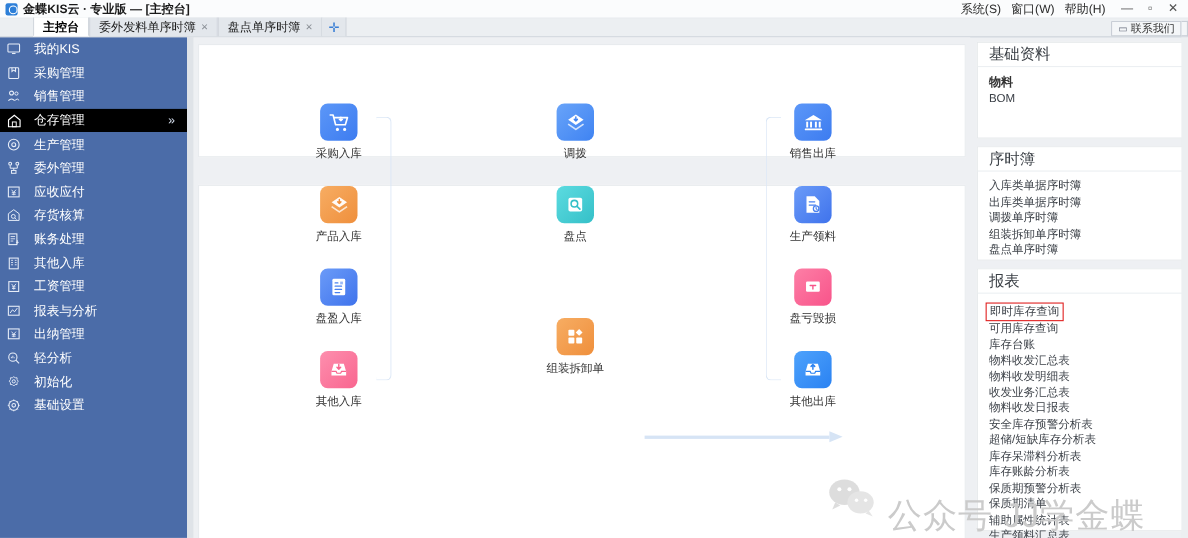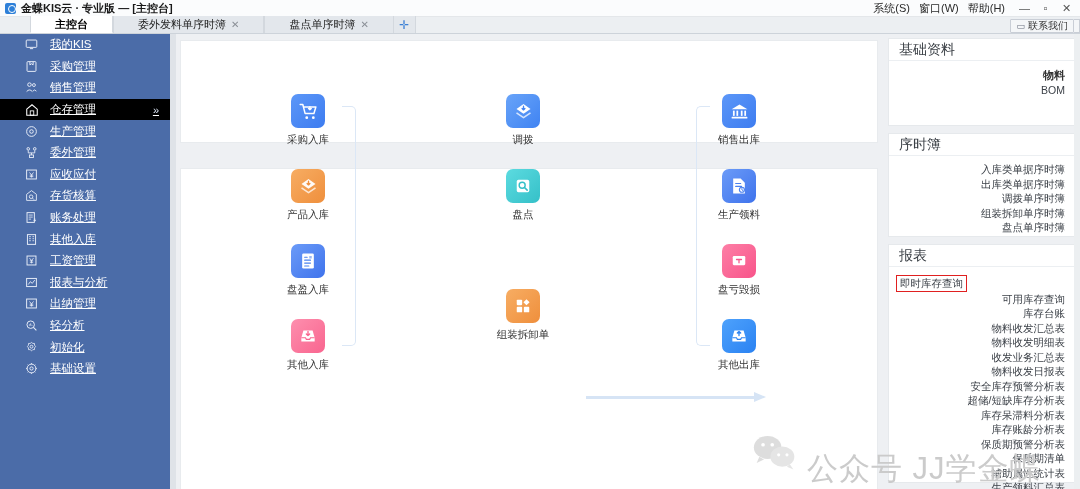--- a/index.html
+++ b/index.html
@@ -30,23 +30,24 @@
   .winbtn { width: 11px; text-align: center; line-height: 11px; cursor: default; }
 
   
   .tabstrip {
     position: absolute; left: 0; top: 17px; width: 1080px; height: 17px;
     background: #eceff2; border-bottom: 1px solid #cdd3da;
     display: flex; align-items: flex-end;
   }
   .tab {
     height: 17px; display: flex; align-items: center; gap: 5px;
-    padding: 0 24px; font-size: 11px; color: #1b1b1b; white-space: nowrap;
+    padding: 0 8px; font-size: 11px; color: #1b1b1b; white-space: nowrap;
     border-left: 1px solid #d3d8de; border-right: 1px solid #d3d8de;
     background: #e3e7ec;
+    font-family: Liberation Mono, monospace;
   }
   .tab:first-child { margin-left: 30px; }
   .tab.active { background: #ffffff; color: #000; font-weight: bold; border-bottom: 1px solid #fff; }
   .tab .close { font-size: 10px; color: #8a8f96; }
   .tab-add {
     width: 22px; height: 17px; display: flex; align-items: center; justify-content: center;
     color: #3a7fd5; font-size: 12px; background: #e3e7ec; border-right: 1px solid #d3d8de;
   }
   .contact-pill {
     position: absolute; right: 6px; top: 19px; height: 14px;
@@ -59,22 +60,22 @@
     position: absolute; right: 0px; top: 19px; width: 6px; height: 14px;
     border: 1px solid #c9ced6; border-left: none; background: #f4f6f8; z-index: 4;
   }
 
   
   .sidebar {
     position: absolute; left: 0; top: 34px; width: 170px; height: 455px;
     background: #4b6ca8;
   }
   .side-item {
-    height: 21.6px; display: flex; align-items: center; padding-left: 24px;
-    color: #ffffff; font-size: 11.5px; gap: 11px; position: relative; text-decoration: underline;
+    height: 21.6px; display: flex; align-items: center; padding-left: 5px;
+    color: #ffffff; font-size: 11.5px; gap: 11px; position: relative;
   }
   .side-item.active { background: #000000; }
   .side-item .ico {
     width: 15px; height: 15px; flex: none;
     display: flex; align-items: center; justify-content: center;
     font-size: 12px; color: #e7edf8; line-height: 1;
   }
   .side-item .ico svg { display: block; }
   .side-item .chev { margin-left: auto; margin-right: 11px; font-size: 11px; color: #dbe4f3; }
   .side-scroll {
@@ -114,21 +115,21 @@
   }
 
   
   .rightcol { position: absolute; left: 888px; top: 38px; width: 188px; }
   .panel { background: #ffffff; border: 1px solid #e6e9ec; margin-bottom: 7px; }
   .panel-head {
     height: 22px; display: flex; align-items: center; padding-left: 10px;
     font-size: 14px; color: #3a3f45; border-bottom: 1px solid #eceff2; background: #fff;
   }
   .panel-body { padding: 6px 10px 8px 10px; }
-  .plink { font-size: 10.5px; color: #3c4148; line-height: 14.5px; white-space: nowrap; text-align: right; }
+  .plink { font-size: 10.5px; color: #3c4148; line-height: 14.5px; white-space: nowrap; }
   .plink.strong { font-weight: bold; color: #333; font-size: 11px; line-height: 16px; }
   .plink.boxed {
     display: inline-block; border: 1.6px solid #e02020; padding: 0px 3px; margin-left: -3px;
   }
   .panel-basic .panel-body { height: 64px; }
   .panel-journal .panel-body { height: 80px; }
   .panel-report .panel-body { height: 215px; }
 
   
   .watermark {

